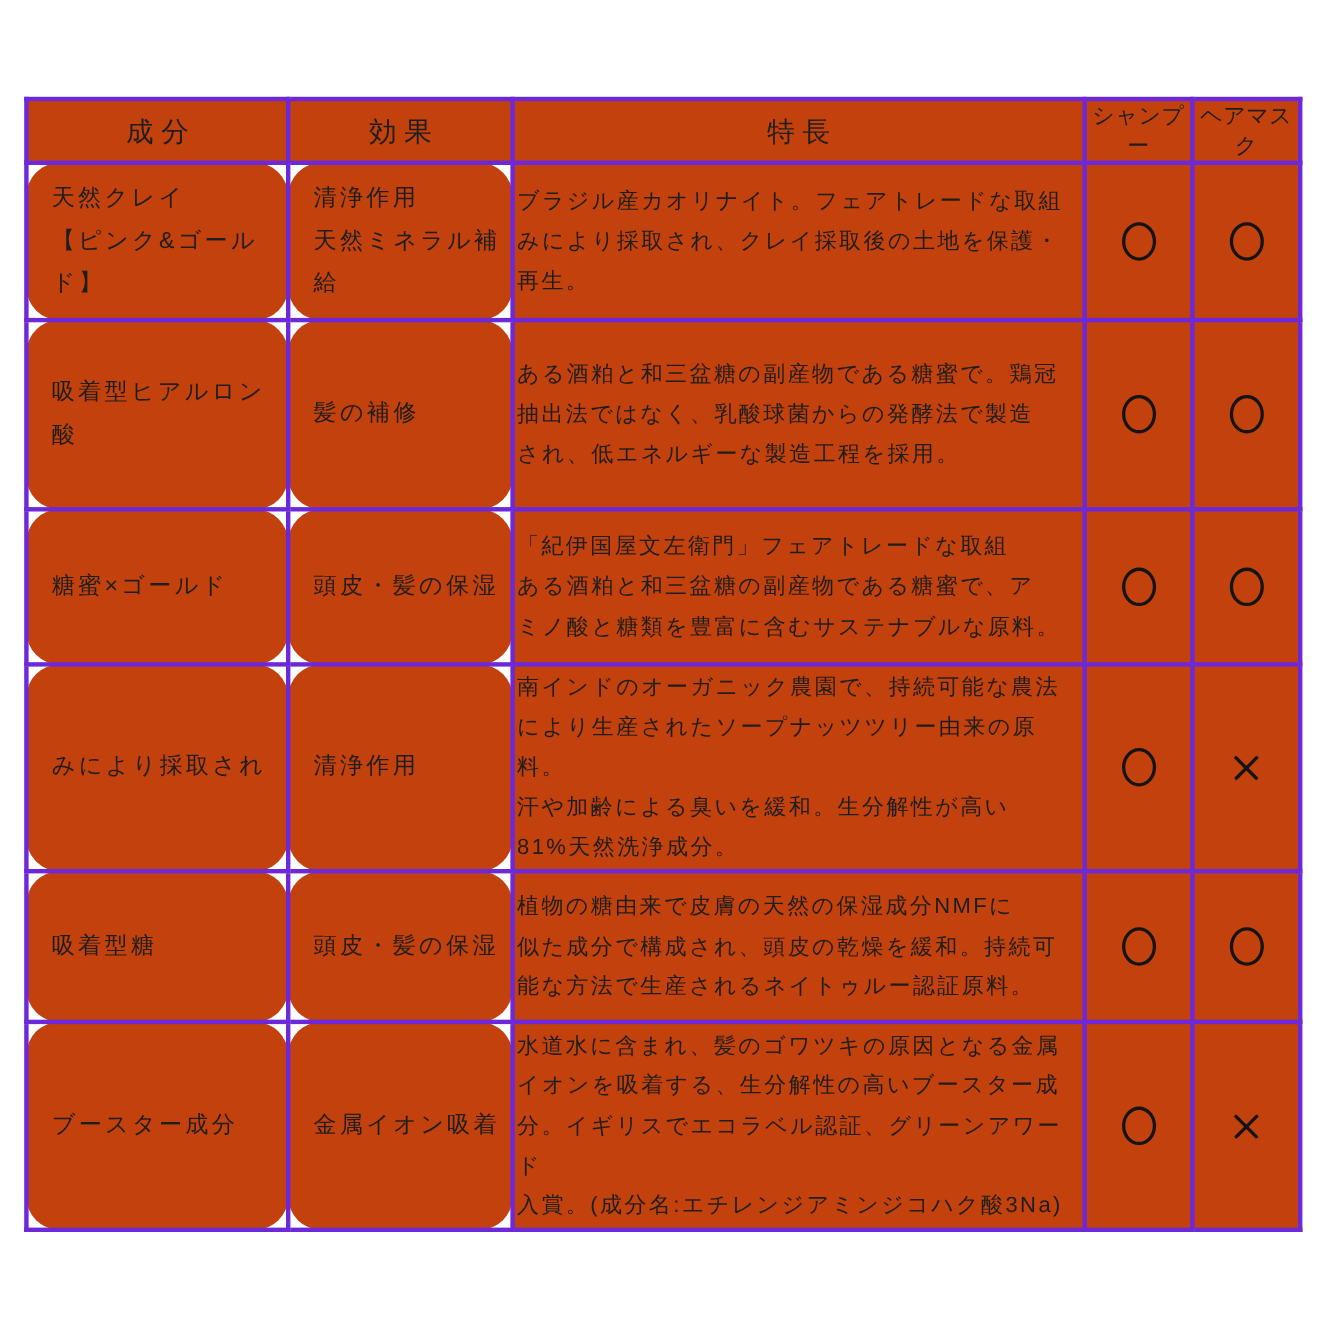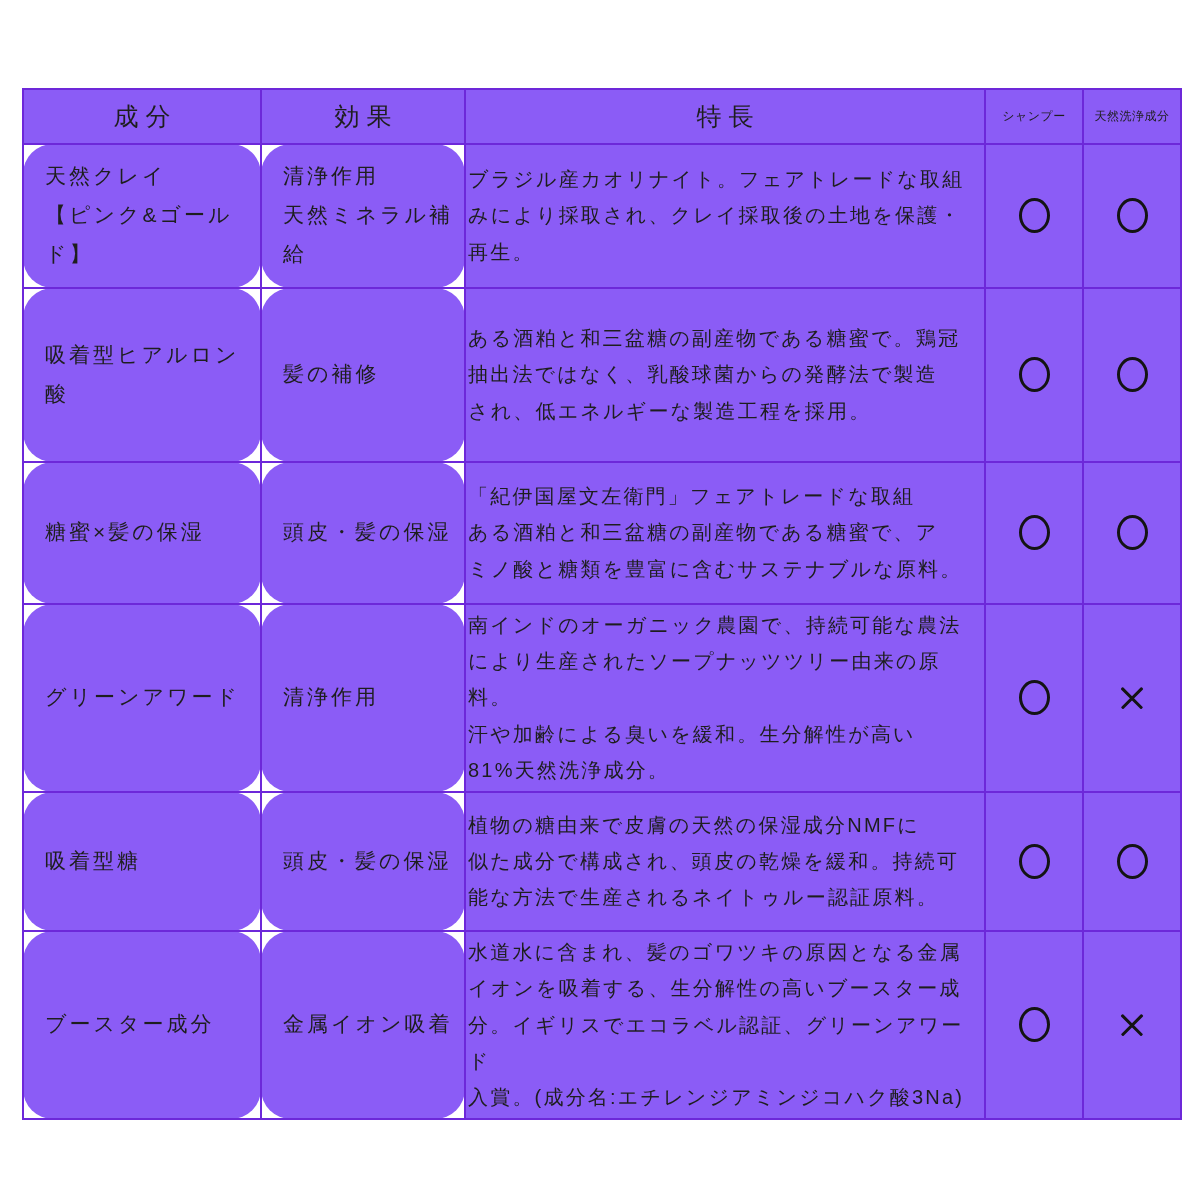--- a/index.html
+++ b/index.html
@@ -27,43 +27,43 @@
     table-layout: fixed;
   }
   table.ingredients col.c-ingredient { width: 238px; }
   table.ingredients col.c-effect     { width: 204px; }
   table.ingredients col.c-feature    { width: 520px; }
   table.ingredients col.c-shampoo    { width: 98px; }
   table.ingredients col.c-hairmask   { width: 98px; }
 
   table.ingredients th,
   table.ingredients td {
-    border: 2px solid #6d28d9;
+    border: 4px solid #6d28d9;
     vertical-align: middle;
-    background: #8b5cf6;
+    background: #c2410c;
   }
 
   tr.header-row { height: 54px; }
   tr.row-1 { height: 142px; }
   tr.row-2 { height: 172px; }
   tr.row-3 { height: 140px; }
   tr.row-4 { height: 143px; }
   tr.row-5 { height: 137px; }
   tr.row-6 { height: 143px; }
 
   th.head-main {
     font-size: 25px;
     font-weight: 400;
     letter-spacing: 7px;
     text-indent: 7px;
     text-align: center;
     color: #1e1e1e;
   }
   th.head-small {
-    font-size: 12px;
+    font-size: 20px;
     font-weight: 400;
     letter-spacing: 0.5px;
     text-align: center;
     color: #1e1e1e;
     padding: 0 2px;
   }
 
   td.cell-ingredient, td.cell-effect {
     font-size: 21px;
     letter-spacing: 3px;
@@ -123,21 +123,21 @@
       <col class="c-feature">
       <col class="c-shampoo">
       <col class="c-hairmask">
     </colgroup>
     <tbody>
         <tr class="header-row">
       <th class="head-main">成分</th>
       <th class="head-main">効果</th>
       <th class="head-main">特長</th>
       <th class="head-small">シャンプー</th>
-      <th class="head-small">天然洗浄成分</th>
+      <th class="head-small">ヘアマスク</th>
     </tr>
 
     <tr class="row-1">
       <td class="cell-ingredient">天然クレイ
 【ピンク&amp;ゴールド】</td>
       <td class="cell-effect">清浄作用
 天然ミネラル補給</td>
       <td class="cell-feature">ブラジル産カオリナイト。フェアトレードな取組
 みにより採取され、クレイ採取後の土地を保護・
 再生。</td>
@@ -149,31 +149,31 @@
       <td class="cell-ingredient">吸着型ヒアルロン酸</td>
       <td class="cell-effect">髪の補修</td>
       <td class="cell-feature">ある酒粕と和三盆糖の副産物である糖蜜で。鶏冠
 抽出法ではなく、乳酸球菌からの発酵法で製造
 され、低エネルギーな製造工程を採用。</td>
       <td class="cell-mark"><span class="mark mark-circle"></span></td>
       <td class="cell-mark"><span class="mark mark-circle"></span></td>
     </tr>
 
     <tr class="row-3">
-      <td class="cell-ingredient">糖蜜×髪の保湿</td>
+      <td class="cell-ingredient">糖蜜×ゴールド</td>
       <td class="cell-effect">頭皮・髪の保湿</td>
       <td class="cell-feature">「紀伊国屋文左衛門」フェアトレードな取組
 ある酒粕と和三盆糖の副産物である糖蜜で、ア
 ミノ酸と糖類を豊富に含むサステナブルな原料。</td>
       <td class="cell-mark"><span class="mark mark-circle"></span></td>
       <td class="cell-mark"><span class="mark mark-circle"></span></td>
     </tr>
 
     <tr class="row-4">
-      <td class="cell-ingredient">グリーンアワード</td>
+      <td class="cell-ingredient">みにより採取され</td>
       <td class="cell-effect">清浄作用</td>
       <td class="cell-feature">南インドのオーガニック農園で、持続可能な農法
 により生産されたソープナッツツリー由来の原料。
 汗や加齢による臭いを緩和。生分解性が高い
 81%天然洗浄成分。</td>
       <td class="cell-mark"><span class="mark mark-circle"></span></td>
       <td class="cell-mark"><span class="mark mark-cross"></span></td>
     </tr>
 
     <tr class="row-5">

